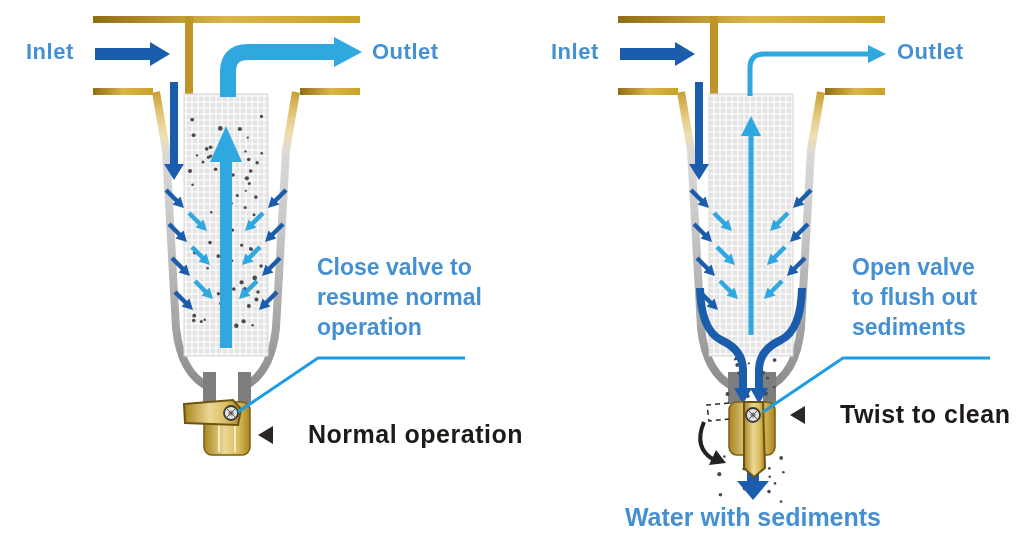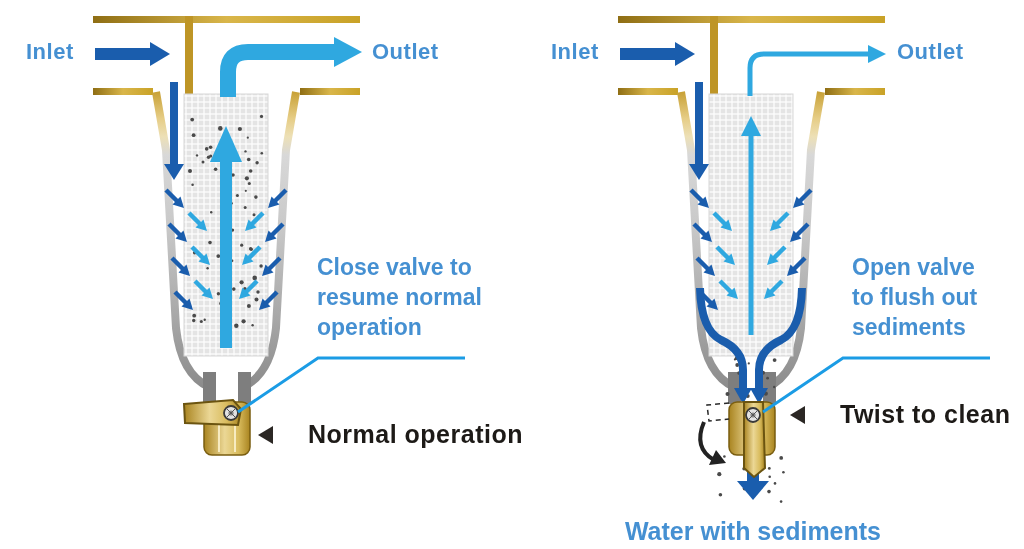--- a/index.html
+++ b/index.html
@@ -6,21 +6,21 @@
   #stage{position:relative;width:1021px;height:549px;background:#ffffff;overflow:hidden;
          font-family:"Liberation Sans",sans-serif;}
   #diagram-svg{position:absolute;left:0;top:0;}
   .lbl{position:absolute;font-weight:700;color:#4590D2;}
   .io-label{font-size:22px;letter-spacing:0.5px;}
   .callout-text{font-size:23px;line-height:30px;white-space:pre-line;}
   .status-row{position:absolute;display:flex;align-items:center;gap:11px;}
   .tri-left{width:0;height:0;border-top:9px solid transparent;border-bottom:9px solid transparent;
             border-right:15px solid #2b2724;}
   .status-text{font-weight:700;font-size:25px;color:#1d1a17;letter-spacing:0.5px;margin-left:24px;}
-  .bottom-label{font-size:25px;text-align:center;width:300px;margin-top:14px;}
+  .bottom-label{font-size:25px;text-align:center;width:300px;}
 </style>
 </head>
 <body>
 
 <div id="stage">
 
 <svg id="diagram-svg" width="1024" height="549" viewBox="0 0 1024 549" xmlns="http://www.w3.org/2000/svg">
   <defs>
     <pattern id="mesh" width="6" height="6" patternUnits="userSpaceOnUse">
       <rect width="6" height="6" fill="#ffffff"></rect>

